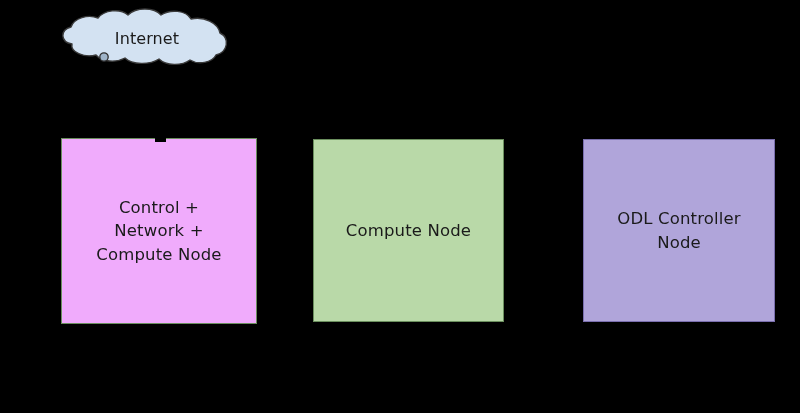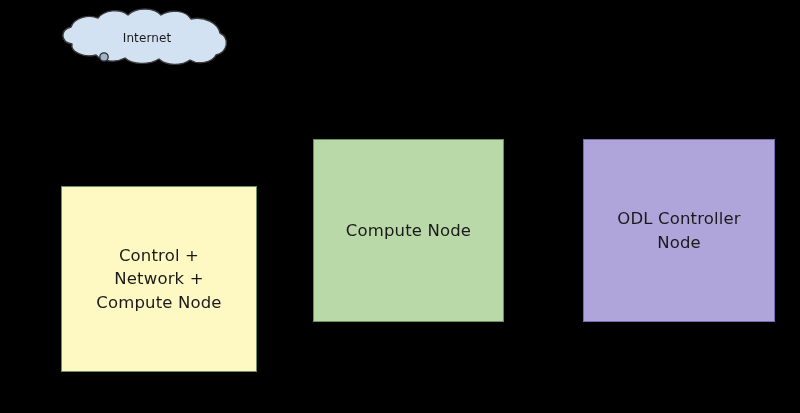--- a/index.html
+++ b/index.html
@@ -35,21 +35,21 @@
     position: absolute;
     left: 0;
     top: 0;
     width: 172px;
     height: 60px;
     display: flex;
     align-items: center;
     justify-content: center;
     padding-left: 6px;
     box-sizing: border-box;
-    font-size: 12px;
+    font-size: 16px;
     color: #1a1a1a;
     letter-spacing: 0.1px;
     pointer-events: none;
   }
 
   
   .node-box {
     position: absolute;
     box-sizing: border-box;
     display: flex;
@@ -93,21 +93,21 @@
                C 58 55, 44 54, 38 47
                C 26 50, 12 44, 14 36
                C 2 34, 2 22, 13 19
                C 16 10, 30 6, 40 10 Z" fill="#d3e2f2" stroke="#3a3a3a" stroke-width="1.4" stroke-linejoin="round"></path>
       <circle cx="46" cy="49" r="4.2" fill="#9fb4c9" stroke="#2e2e2e" stroke-width="1.3"></circle>
     </svg>
     <div class="cloud-label">Internet</div>
   </div>
 
   <div class="node-box" style="left:61px; top:138px; width:196px; height:186px;
-              background:#fef9c3; border:1px solid #6b8f5e;margin-top:48px;">
+              background:#f0abfc; border:1px solid #6b8f5e;">
     <span class="node-text">Control +
 Network +
 Compute Node</span>
   </div>
   <div class="connector-tab" style="left:155px; top:133px; width:11px; height:9px;"></div>
 
   <div class="node-box" style="left:313px; top:139px; width:191px; height:183px;
               background:#b9d9a8; border:1px solid #6b8f5e;">
     <span class="node-text">Compute Node</span>
   </div>

